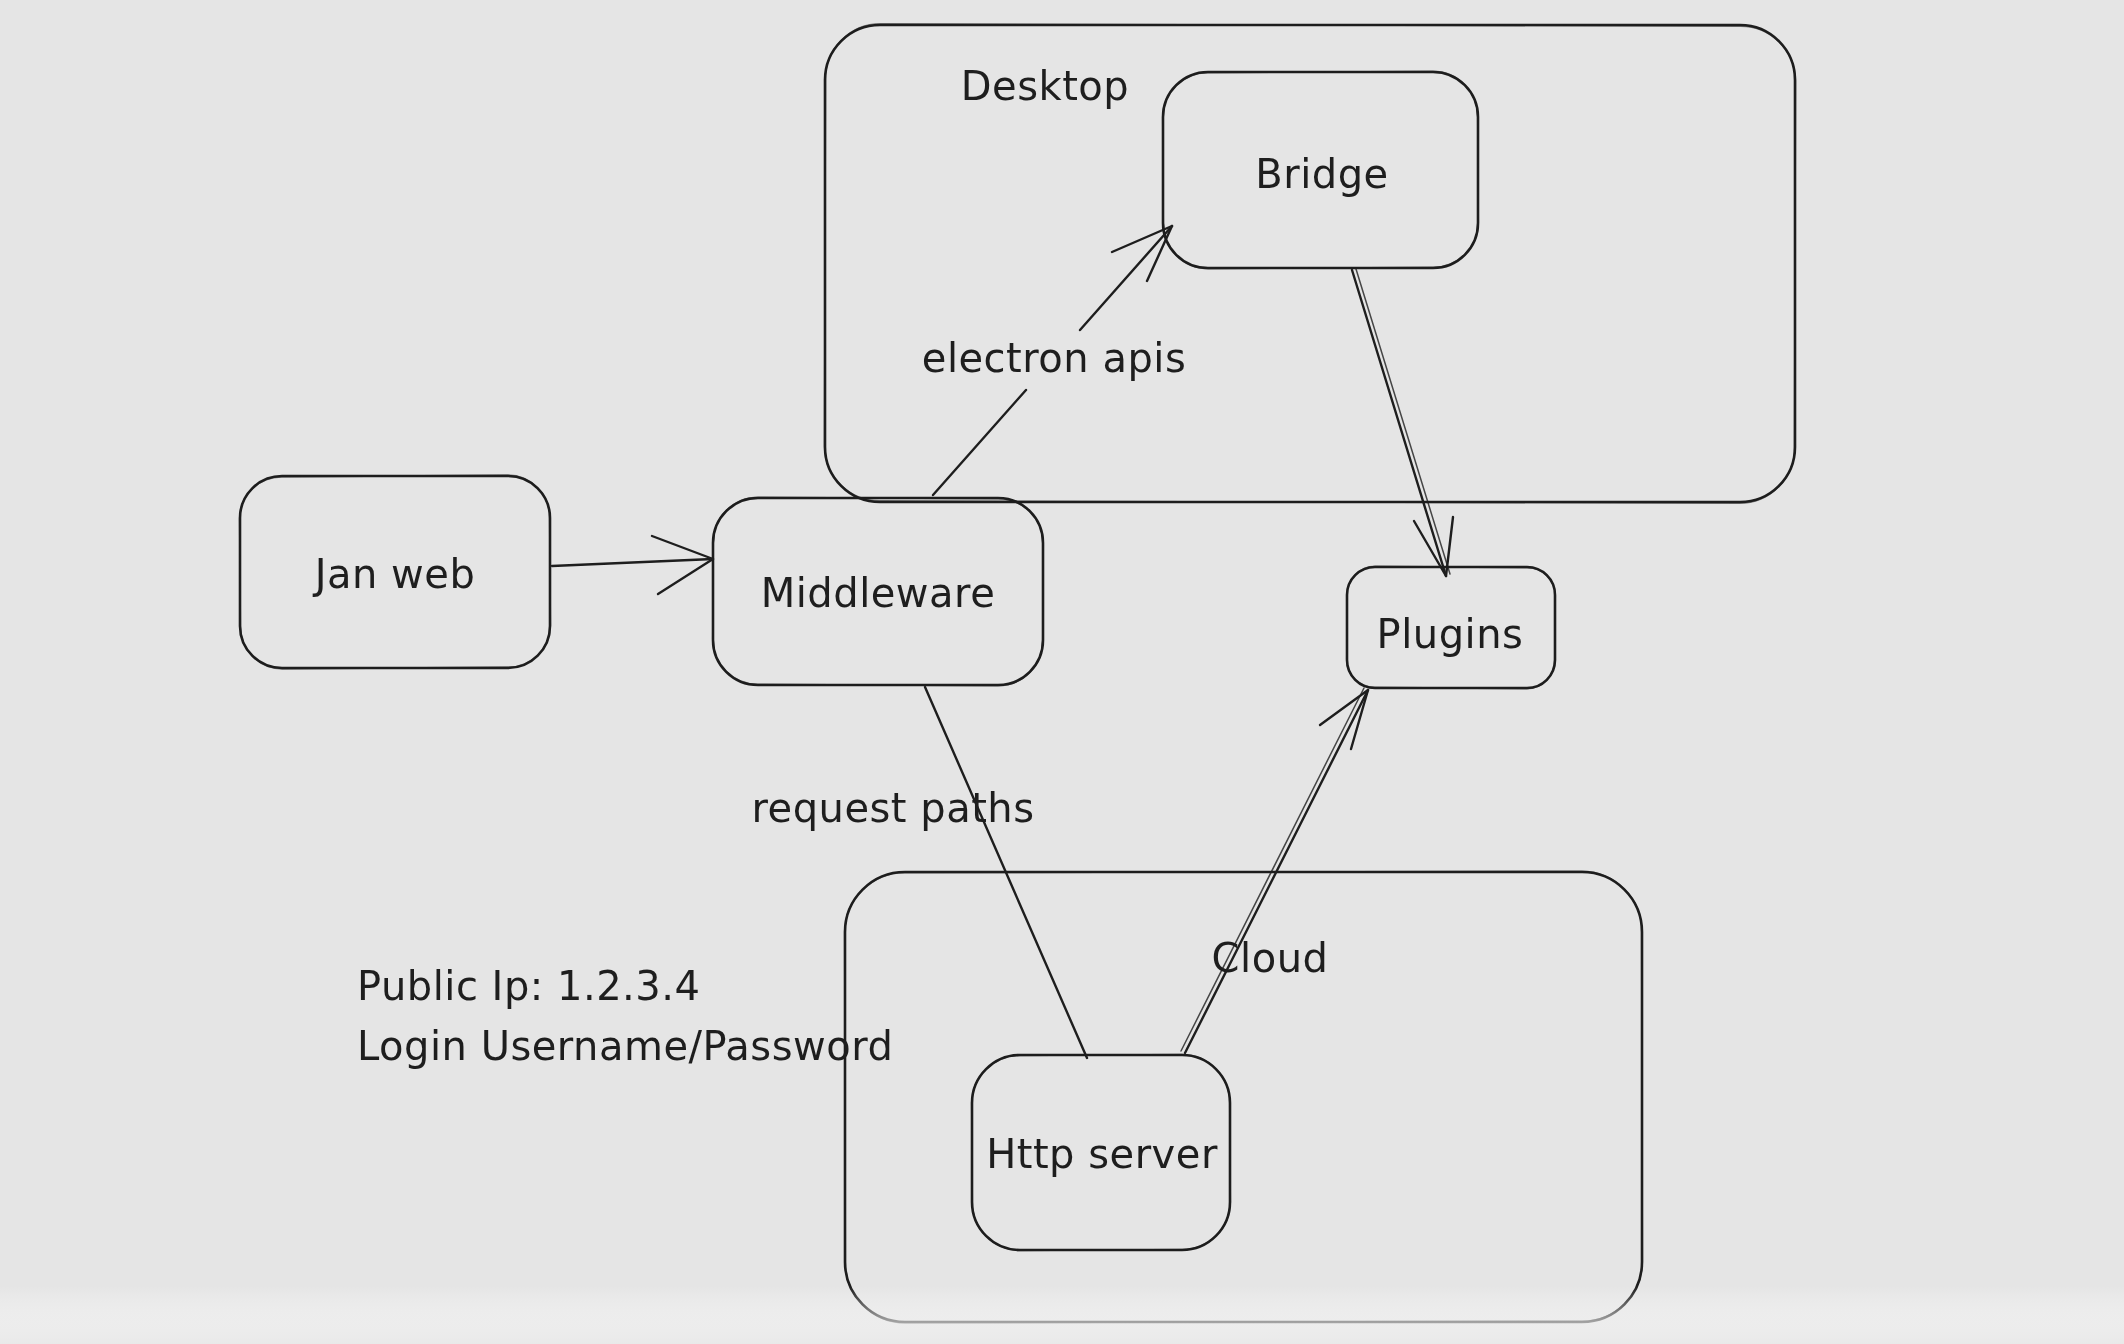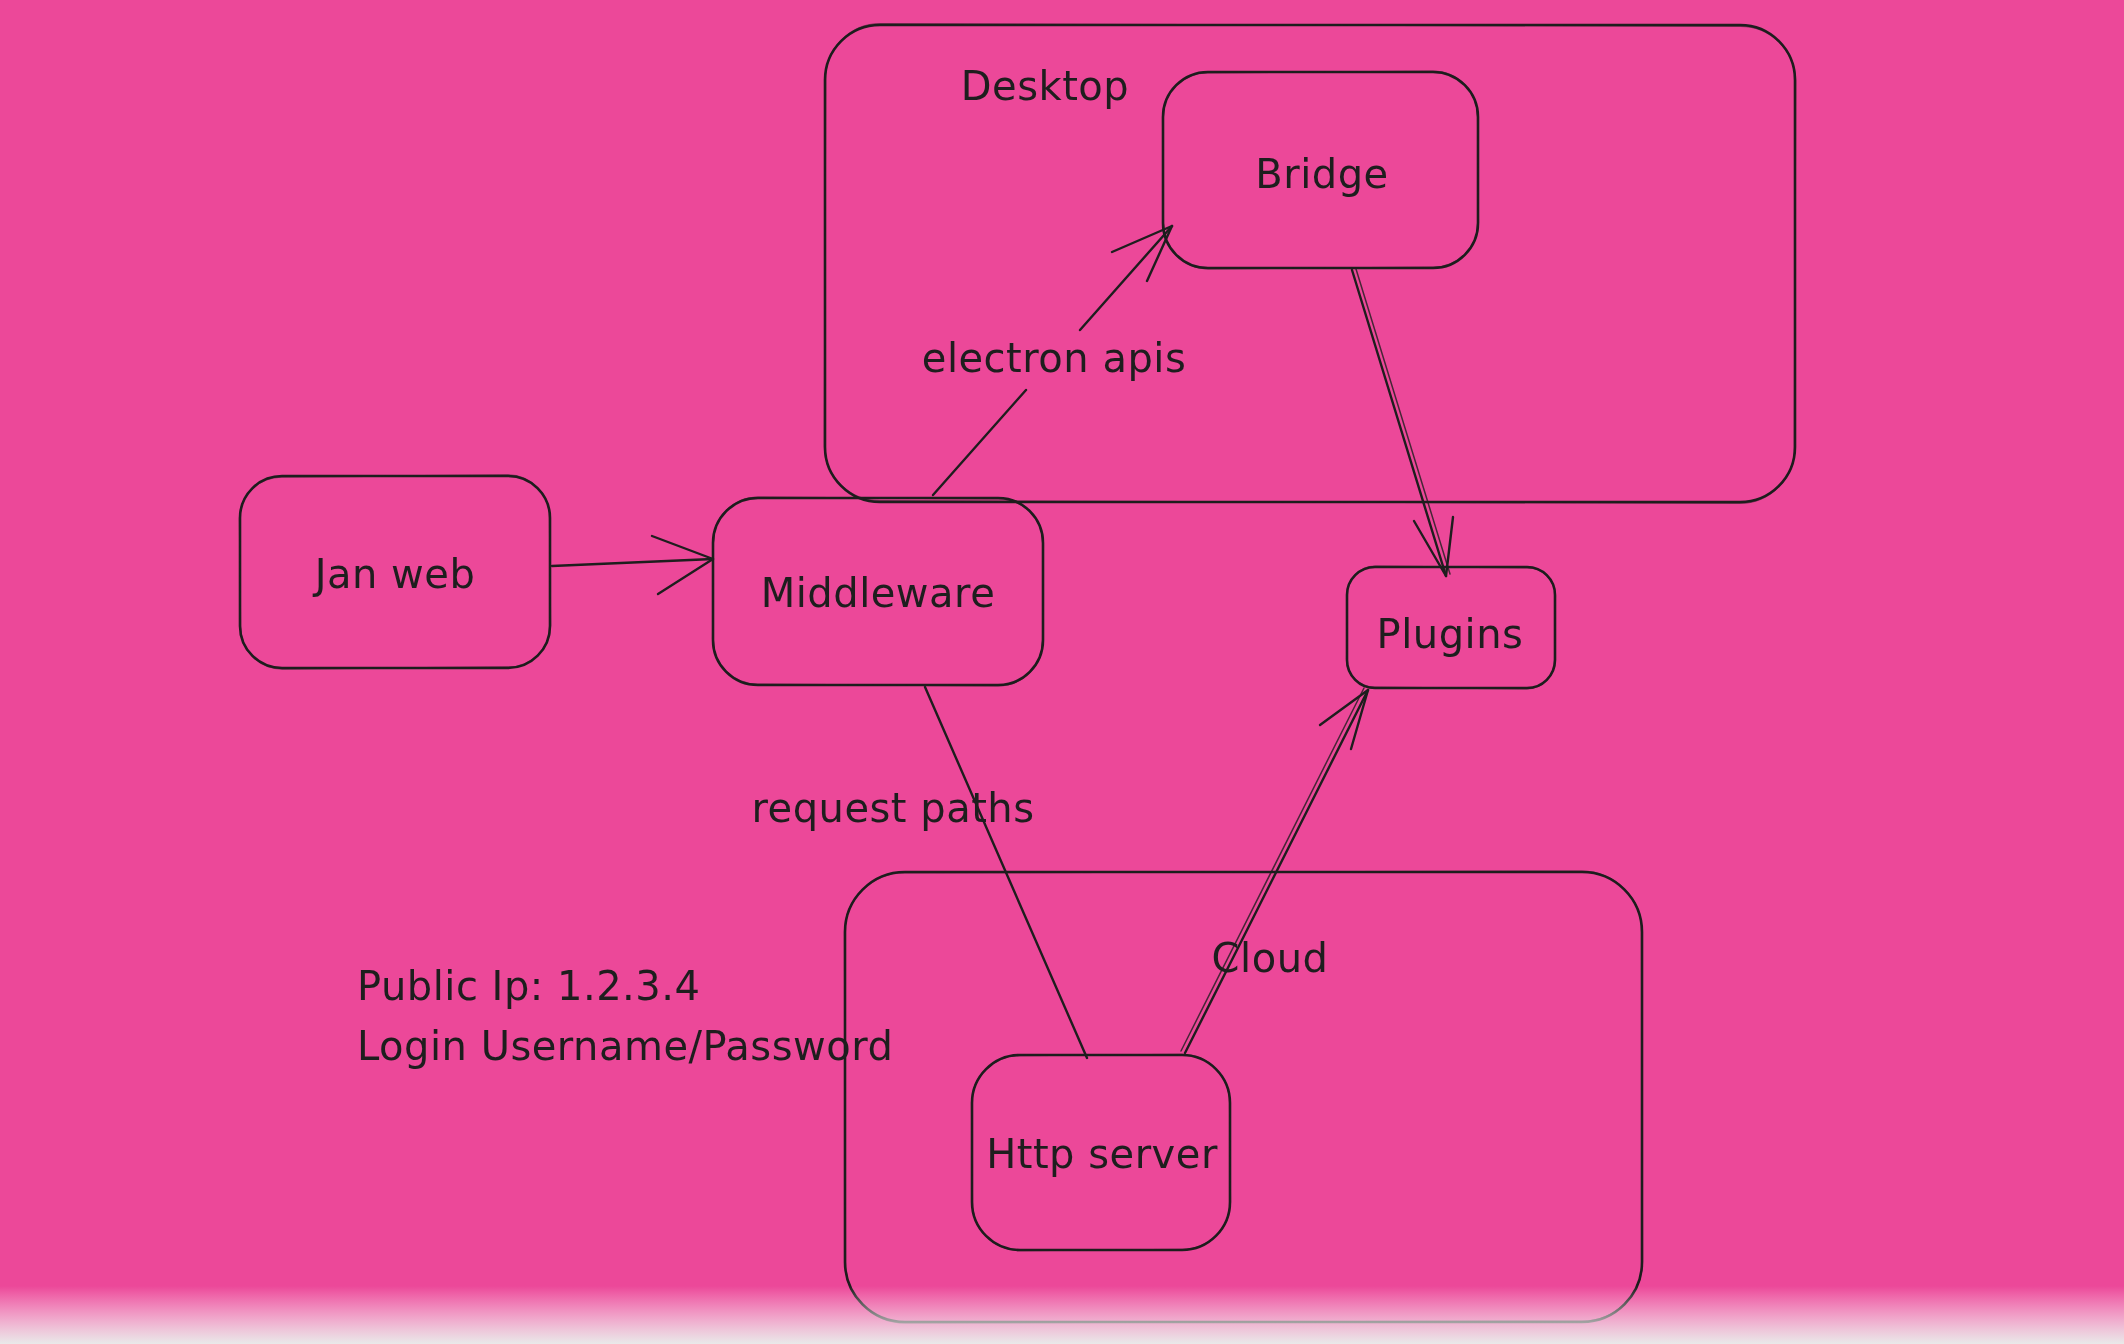--- a/index.html
+++ b/index.html
@@ -4,21 +4,21 @@
 <style>
   html, body {
     margin: 0;
     padding: 0;
     background: #ffffff;
   }
   .canvas-wrap {
     position: relative;
     width: 2124px;
     height: 1344px;
-    background: #ec4899;
+    background: #e5e5e5;
     overflow: hidden;
   }
   svg { display: block; }
   .shape {
     fill: none;
     stroke: #1e1e1e;
     stroke-width: 2.6;
     stroke-linejoin: round;
     stroke-linecap: round;
   }

